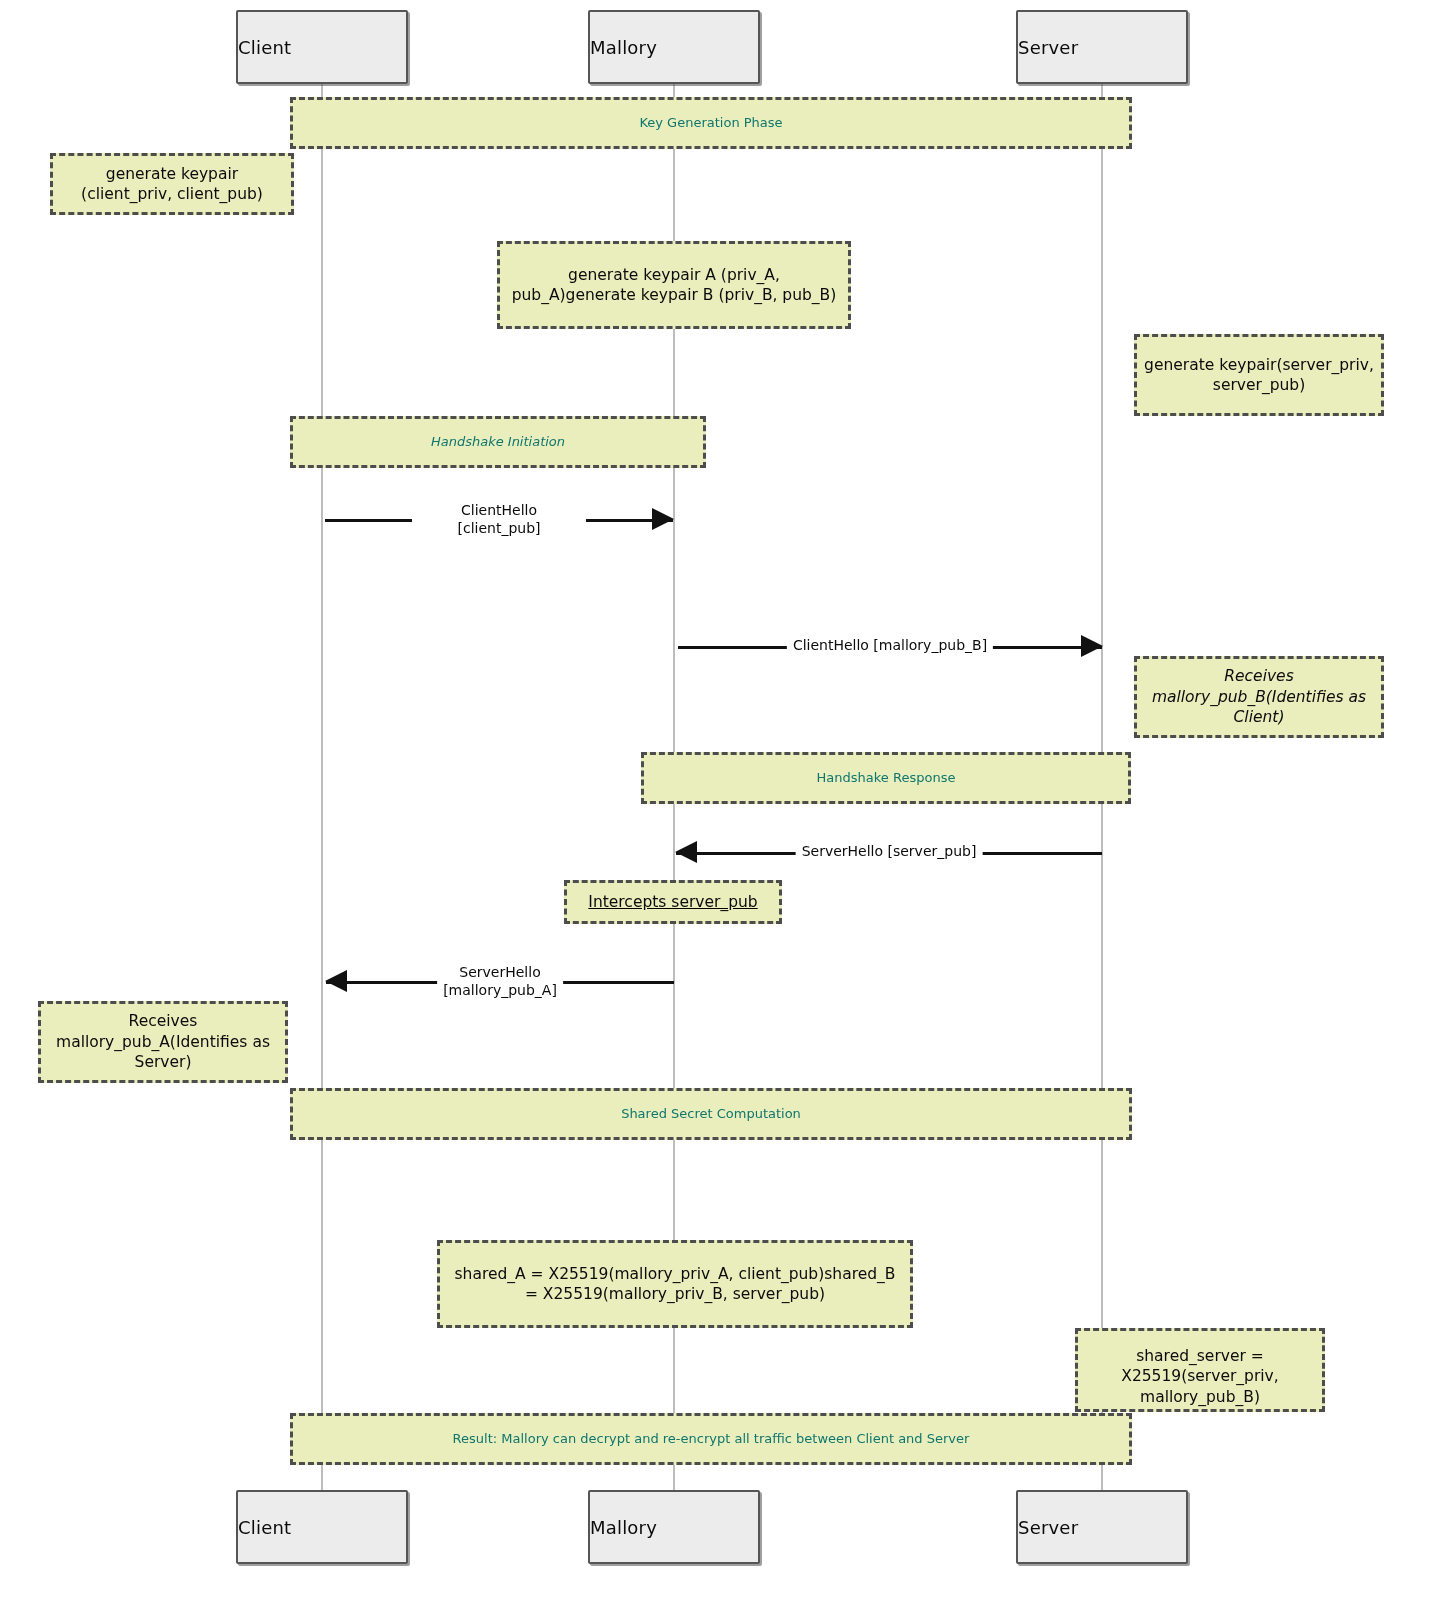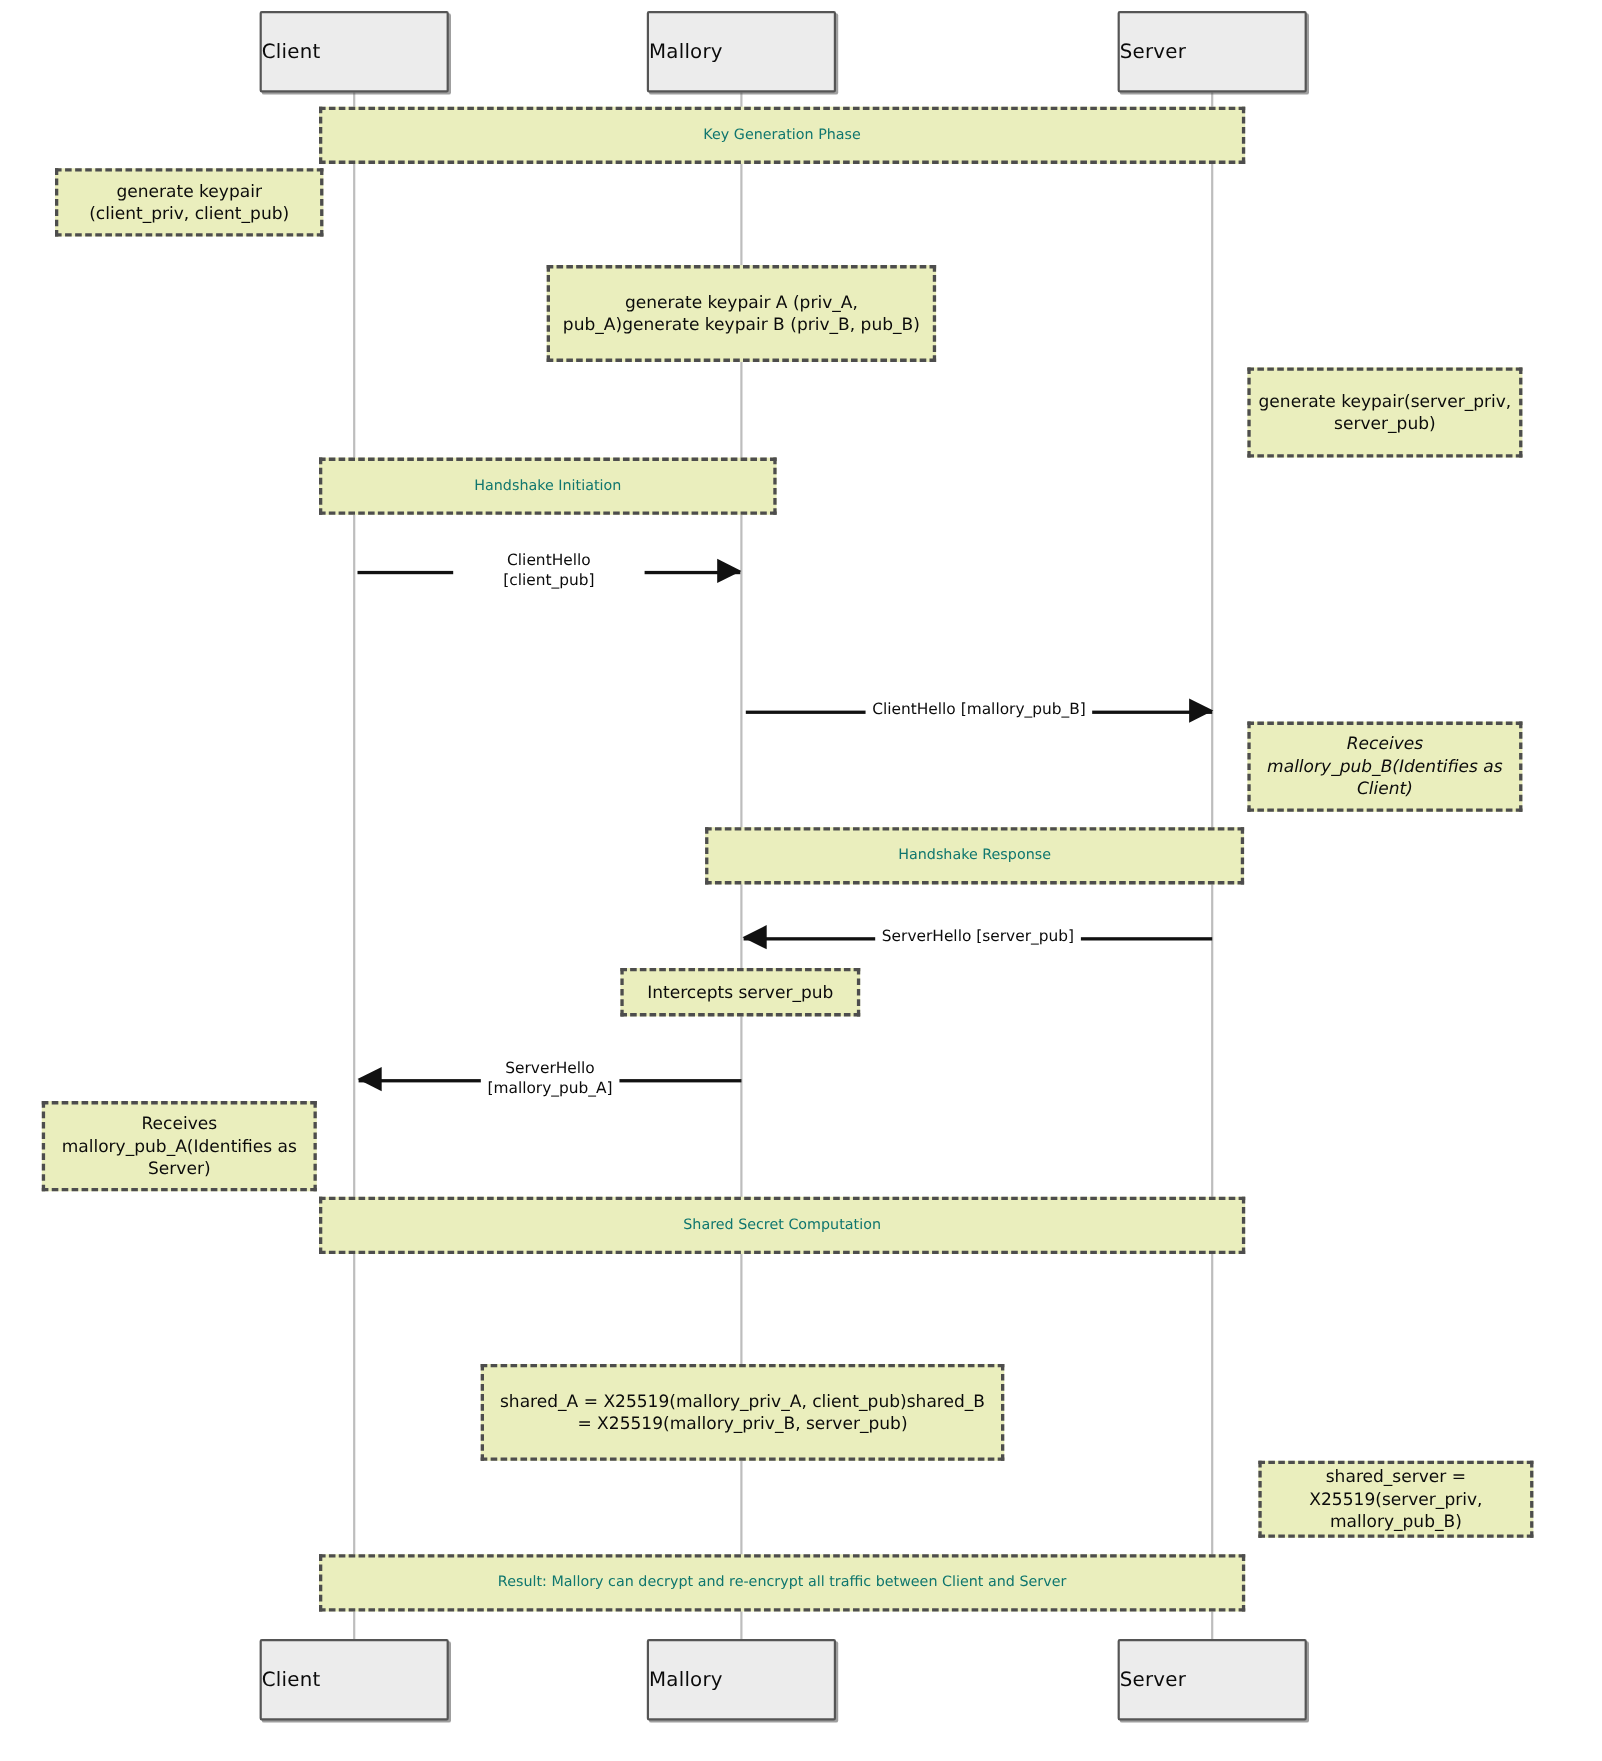--- a/index.html
+++ b/index.html
@@ -155,21 +155,21 @@
     </div>
     <div class="actor" style="left: 588px; top: 1490px; width: 172px; height: 74px;">
       <span class="actor-label">Mallory</span>
     </div>
     <div class="actor" style="left: 1016px; top: 1490px; width: 172px; height: 74px;">
       <span class="actor-label">Server</span>
     </div>
     <div class="region" style="left: 290px; top: 97px; width: 842px; height: 52px;">
       <span class="region-label">Key Generation Phase</span>
     </div>
-    <div class="region" style="left: 290px; top: 416px; width: 416px; height: 52px;">
+    <div class="region" style="left: 290px; top: 416px; width: 416px; height: 52px; font-style: italic;">
       <span class="region-label">Handshake Initiation</span>
     </div>
     <div class="region" style="left: 641px; top: 752px; width: 490px; height: 52px;">
       <span class="region-label">Handshake Response</span>
     </div>
     <div class="region" style="left: 290px; top: 1088px; width: 842px; height: 52px;">
       <span class="region-label">Shared Secret Computation</span>
     </div>
     <div class="region" style="left: 290px; top: 1413px; width: 842px; height: 52px;">
       <span class="region-label">Result: Mallory can decrypt and re-encrypt all traffic between Client and Server</span>
@@ -186,34 +186,34 @@
     <div class="note" style="left: 1134px; top: 334px; width: 250px; height: 82px;">
       <span class="note-label">generate
 keypair(server_priv,
 server_pub)</span>
     </div>
     <div class="note" style="left: 1134px; top: 656px; width: 250px; height: 82px; font-style: italic;">
       <span class="note-label">Receives
 mallory_pub_B(Identifies
 as Client)</span>
     </div>
-    <div class="note" style="left: 564px; top: 880px; width: 218px; height: 44px;">
+    <div class="note" style="left: 564px; top: 880px; width: 218px; height: 44px; text-decoration: underline;">
       <span class="note-label">Intercepts server_pub</span>
     </div>
     <div class="note" style="left: 38px; top: 1001px; width: 250px; height: 82px;">
       <span class="note-label">Receives
 mallory_pub_A(Identifies
 as Server)</span>
     </div>
     <div class="note" style="left: 437px; top: 1240px; width: 476px; height: 88px;">
       <span class="note-label">shared_A = X25519(mallory_priv_A,
 client_pub)shared_B = X25519(mallory_priv_B,
 server_pub)</span>
     </div>
-    <div class="note" style="left: 1144px; top: 1328px; width: 250px; height: 70px;">
+    <div class="note" style="left: 1075px; top: 1328px; width: 250px; height: 84px; align-items: flex-end;">
       <span class="note-label">shared_server =
 X25519(server_priv,
 mallory_pub_B)</span>
     </div>
     <div class="message to-right" style="left: 325px; top: 519px; width: 348px; height: 1px;">
       <div class="msg-line"></div>
       <div class="arrow-head"></div>
       <span class="msg-label">ClientHello [client_pub]</span>
     </div>
     <div class="message to-right" style="left: 678px; top: 646px; width: 424px; height: 1px;">

